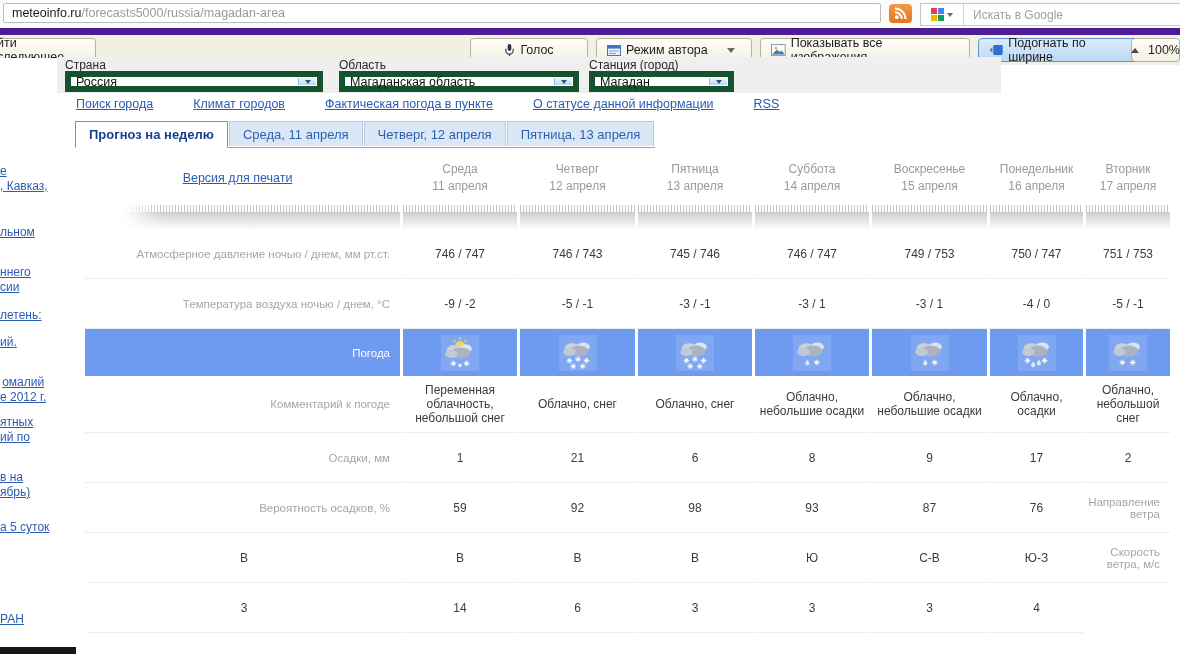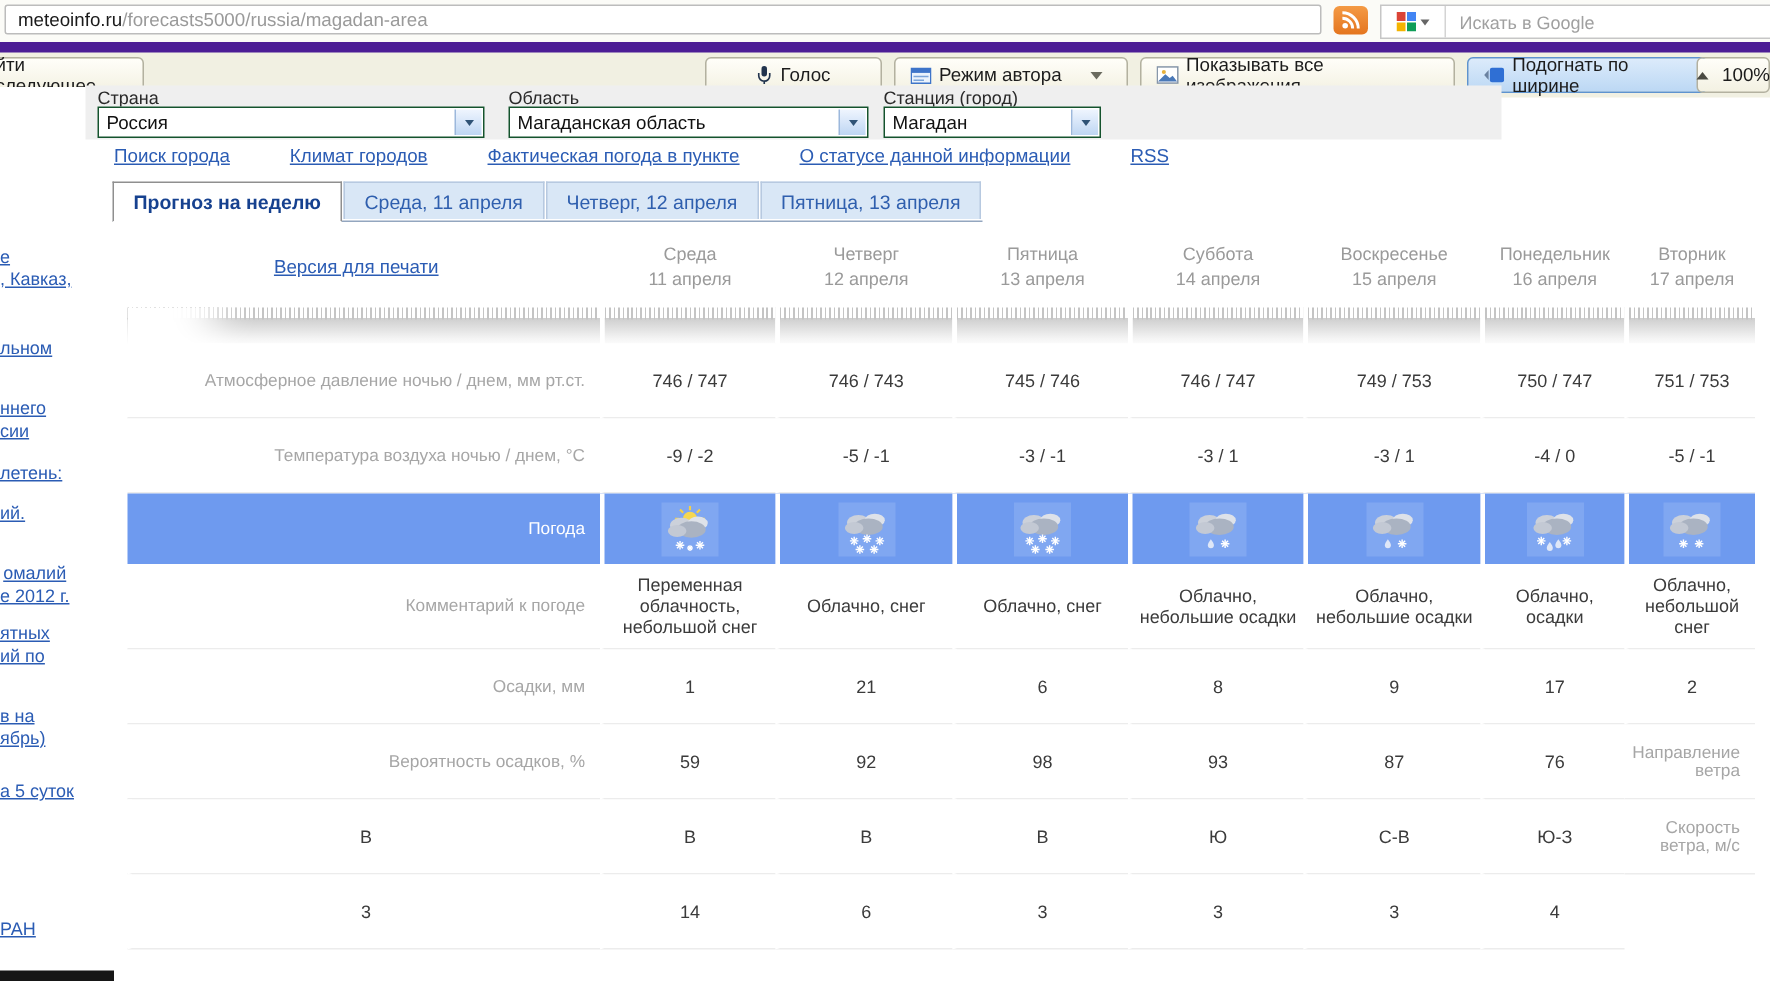--- a/index.html
+++ b/index.html
@@ -29,21 +29,21 @@
   .dd-arrow{width:0;height:0;border-left:4px solid transparent;border-right:4px solid transparent;border-top:5px solid #6a6a5e;margin-left:14px;}
   .up-arrow{width:0;height:0;border-left:4px solid transparent;border-right:4px solid transparent;border-bottom:5px solid #4a4a42;margin-right:4px;}
   
   .sidebar{position:absolute;left:0;top:58px;width:70px;height:590px;background:#fff;}
   .sb-frag{position:absolute;left:0;}
   .sb-line{display:block;color:#2b5cb4;text-decoration:underline;font-size:12px;line-height:15px;white-space:nowrap;cursor:pointer;}
   .sb-black{position:absolute;left:0;top:647px;width:76px;height:7px;background:#161616;}
   
   .formstrip{position:absolute;left:57px;top:57px;width:944px;height:36px;background:#efefef;}
   .f-label{position:absolute;top:1px;font-size:12px;color:#2a2a2a;}
-  .sel{position:absolute;top:14px;height:21px;background:#fff;border:1px solid #14532d;box-sizing:border-box;
+  .sel{position:absolute;top:14px;height:21px;background:#fff;border:6px solid #14532d;box-sizing:border-box;
     display:flex;align-items:center;font-size:12.5px;color:#111;padding-left:5px;}
   .sel .sarrow{position:absolute;right:1px;top:1px;bottom:1px;width:17px;
     background:linear-gradient(#eff5fe,#bed6f3);border-left:1px solid #9cb8dc;
     display:flex;align-items:center;justify-content:center;}
   .sel .tri{width:0;height:0;border-left:3.5px solid transparent;border-right:3.5px solid transparent;border-top:4.5px solid #2f5376;}
   
   .navrow{position:absolute;left:76px;top:97px;display:flex;gap:40px;}
   .navlink{color:#2b5cb4;text-decoration:underline;font-size:12.5px;cursor:pointer;white-space:nowrap;}
   
   .tabbar{position:absolute;left:75px;top:121px;display:flex;border-bottom:1px solid #93a6bf;}

